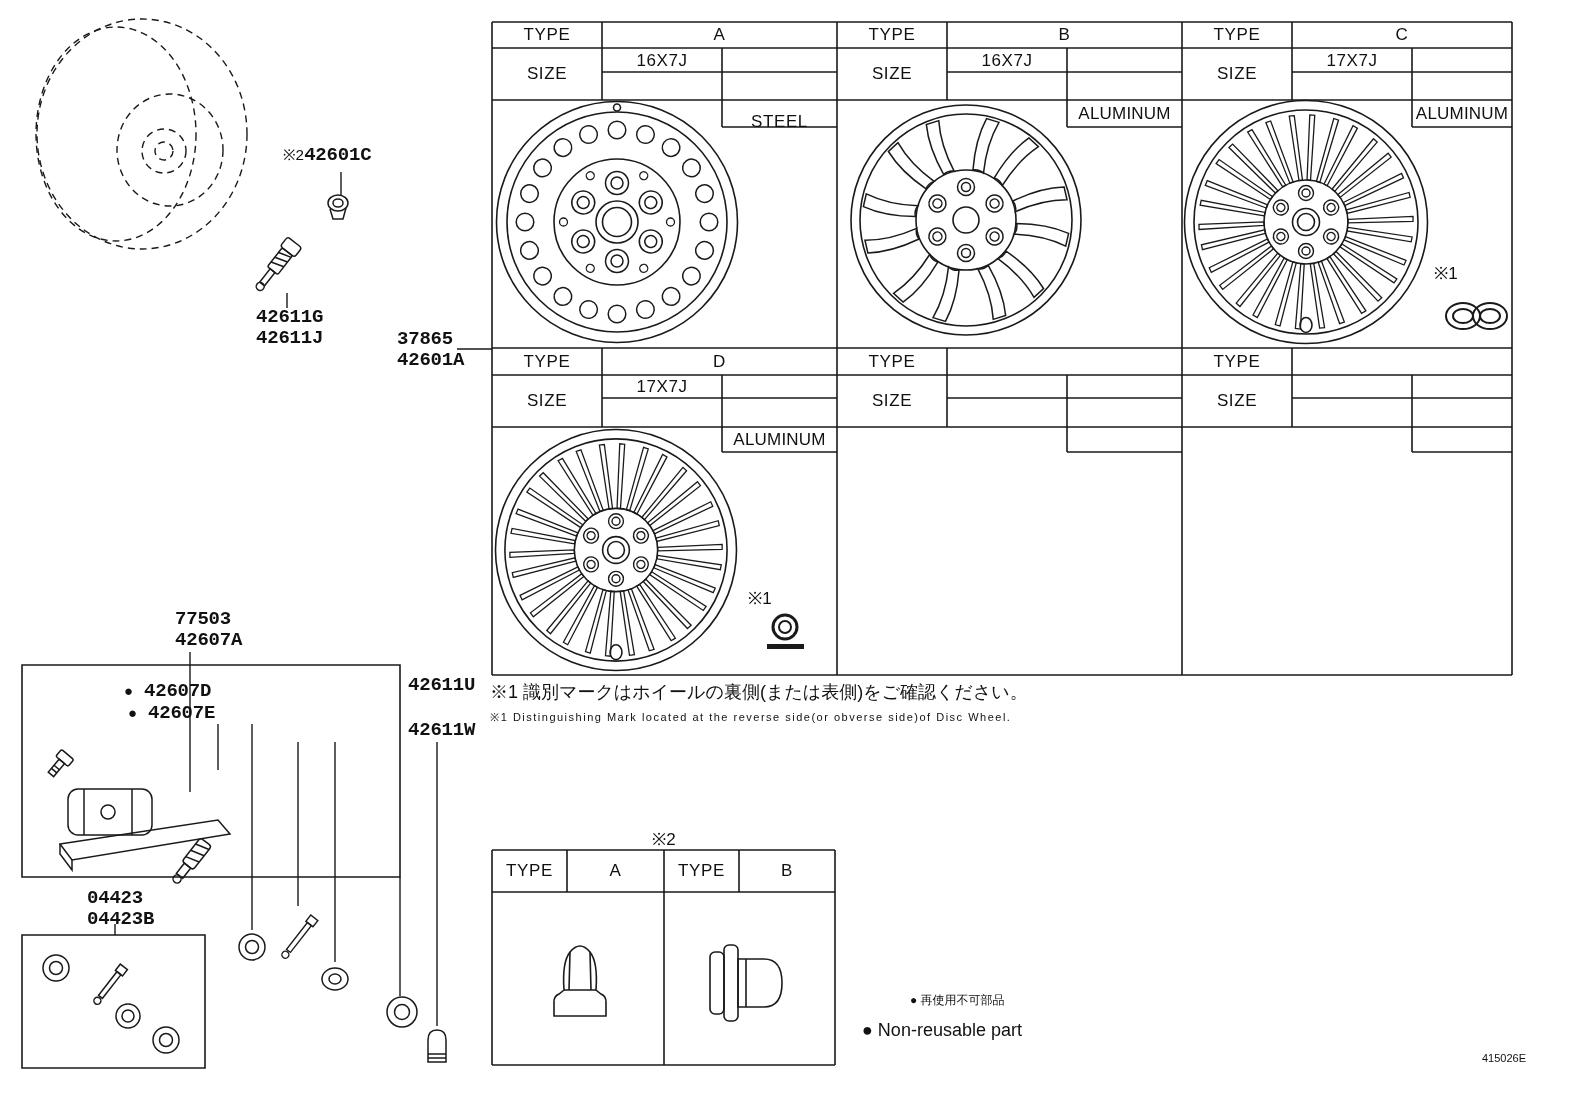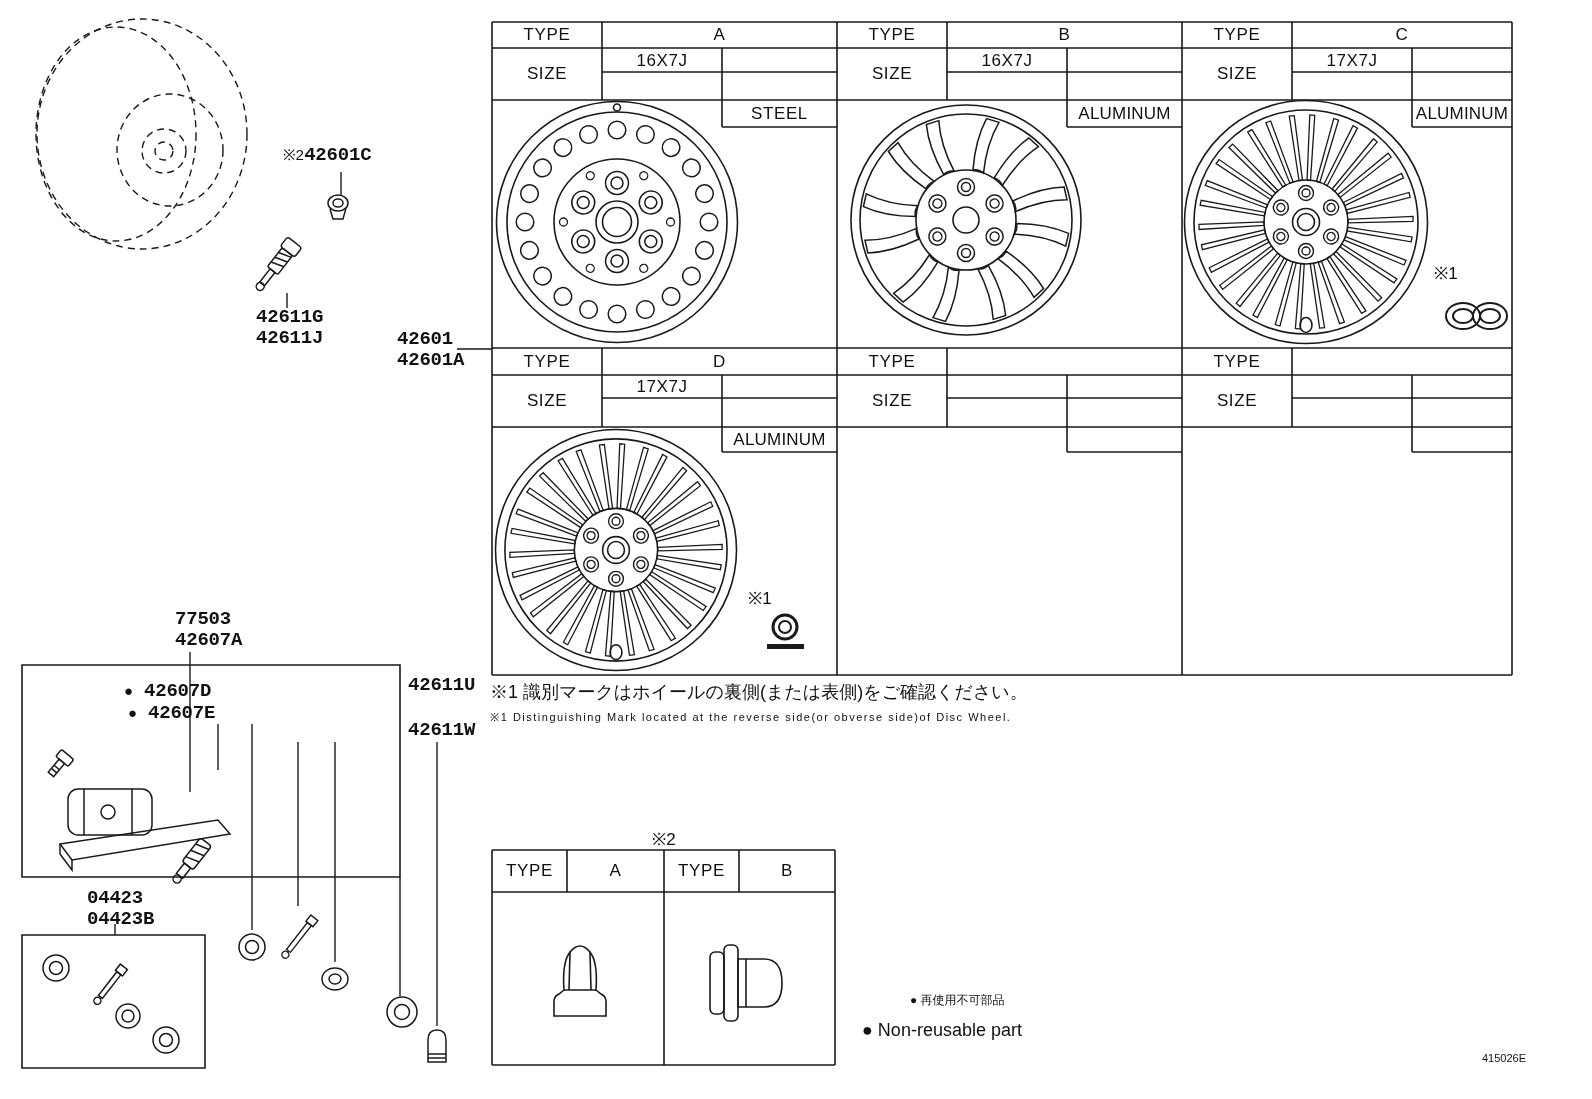--- a/index.html
+++ b/index.html
@@ -379,21 +379,21 @@
   <div class="cell" style="left:1182px;top:22px;width:110px;height:26px">TYPE</div>
   <div class="cell" style="left:1292px;top:22px;width:220px;height:26px">C</div>
 
   <div class="cell" style="left:492px;top:48px;width:110px;height:52px">SIZE</div>
   <div class="cell" style="left:602px;top:48px;width:120px;height:25px">16X7J</div>
   <div class="cell" style="left:837px;top:48px;width:110px;height:52px">SIZE</div>
   <div class="cell" style="left:947px;top:48px;width:120px;height:25px">16X7J</div>
   <div class="cell" style="left:1182px;top:48px;width:110px;height:52px">SIZE</div>
   <div class="cell" style="left:1292px;top:48px;width:120px;height:25px">17X7J</div>
 
-  <div class="cell" style="left:722px;top:100px;width:115px;height:27px">STEEL</div>
+  <div class="cell" style="left:722px;top:108px;width:115px;height:27px">STEEL</div>
   <div class="cell" style="left:1067px;top:100px;width:115px;height:27px;letter-spacing:0.2px">ALUMINUM</div>
   <div class="cell" style="left:1412px;top:100px;width:100px;height:27px;letter-spacing:0.2px">ALUMINUM</div>
 
   <div class="cell" style="left:492px;top:348px;width:110px;height:27px">TYPE</div>
   <div class="cell" style="left:602px;top:348px;width:235px;height:27px">D</div>
   <div class="cell" style="left:837px;top:348px;width:110px;height:27px">TYPE</div>
   <div class="cell" style="left:1182px;top:348px;width:110px;height:27px">TYPE</div>
 
   <div class="cell" style="left:492px;top:375px;width:110px;height:52px">SIZE</div>
   <div class="cell" style="left:602px;top:375px;width:120px;height:23px">17X7J</div>
@@ -405,21 +405,21 @@
   <div class="mark" style="left:1434px;top:261px">※1</div>
   <div class="mark" style="left:748px;top:586px">※1</div>
 
   <div class="pn" style="left:283px;top:146px">
     <span style="font-size:15px;font-weight:normal">※2</span><span>42601C</span>
   </div>
 
   <div class="pn" style="left:256px;top:308px">42611G</div>
   <div class="pn" style="left:256px;top:329px">42611J</div>
 
-  <div class="pn" style="left:397px;top:330px">42601</div>
+  <div class="pn" style="left:397px;top:330px">37865</div>
   <div class="pn" style="left:397px;top:351px">42601A</div>
 
   <div class="pn" style="left:175px;top:610px">77503</div>
   <div class="pn" style="left:175px;top:631px">42607A</div>
 
   <div class="pn" style="left:124px;top:682px">
     <span style="font-size:15px">●</span> <span>42607D</span>
   </div>
   <div class="pn" style="left:128px;top:704px">
     <span style="font-size:15px">●</span> <span>42607E</span>

